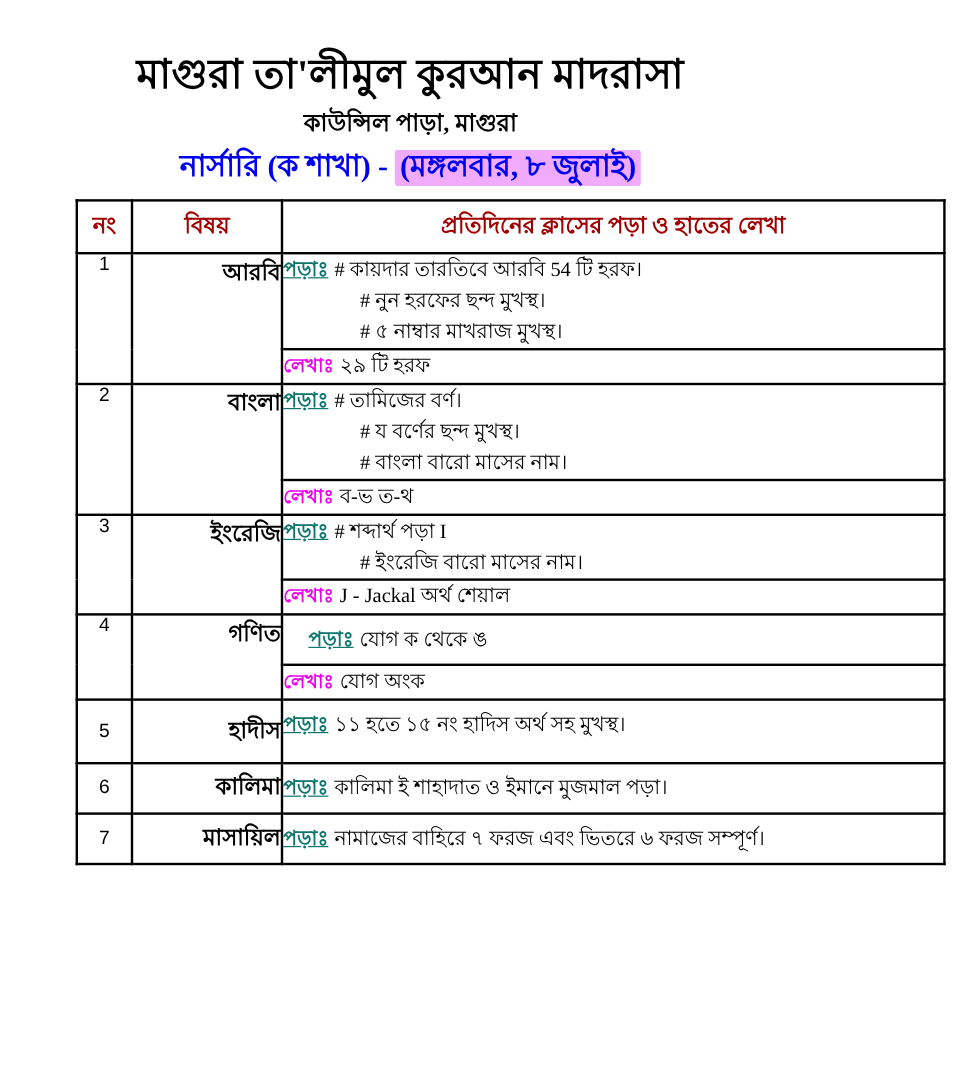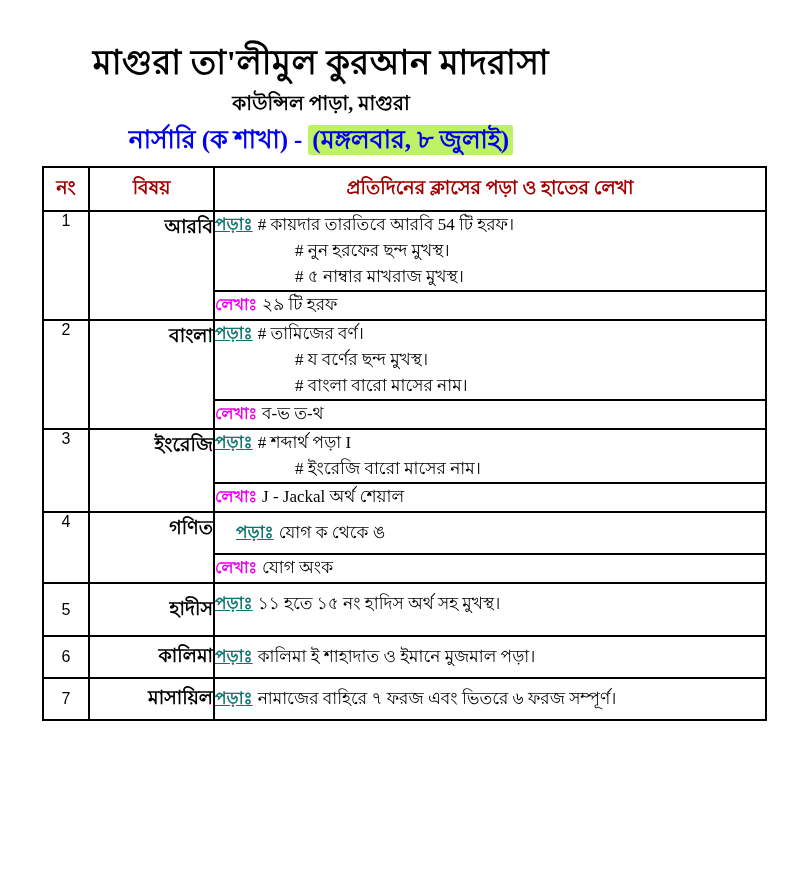--- a/index.html
+++ b/index.html
@@ -11,20 +11,21 @@
     width: 807px;
     height: 894px;
     font-family: "Liberation Serif", "DejaVu Sans", serif;
     color: #000000;
     overflow: hidden;
   }
   .page {
     box-sizing: border-box;
     width: 642px;
     padding: 40px 42px 0 42px;
+    margin-left: 21px;
   }
   
   .doc-header { text-align: center; }
   .doc-title {
     font-size: 34px;
     font-weight: bold;
     line-height: 46px;
     letter-spacing: 0.5px;
   }
   .doc-address {
@@ -45,21 +46,21 @@
     font-size: 25px;
     font-weight: bold;
     line-height: 36px;
     margin-top: 4px;
     color: #0000EE;
   }
   .class-label { color: #0000EE; }
   .class-sep { color: #0000EE; margin: 0 6px; }
   .date-label {
     color: #0000EE;
-    background: #bef264;
+    background: #f0abfc;
     padding: 1px 4px 2px 4px;
     border-radius: 2px;
   }
   
   table.schedule {
     width: 723px;
     margin-top: 8px;
     border-collapse: collapse;
     table-layout: fixed;
   }
@@ -101,21 +102,21 @@
     padding: 4px 6px 4px 8px;
   }
   td.lekha-cell {
     vertical-align: middle;
     padding: 7px 6px 7px 8px;
   }
   .pline {
     font-size: 17px;
     line-height: 26px;
   }
-  .pline.cont { padding-left: 80px; }
+  .pline.cont { padding-left: 64px; }
   .plabel {
     color: #0f766e;
     font-weight: bold;
     margin-right: 5px;
     text-decoration: underline;
   }
   .llabel {
     color: #EE00EE;
     font-weight: bold;
     margin-right: 5px;

